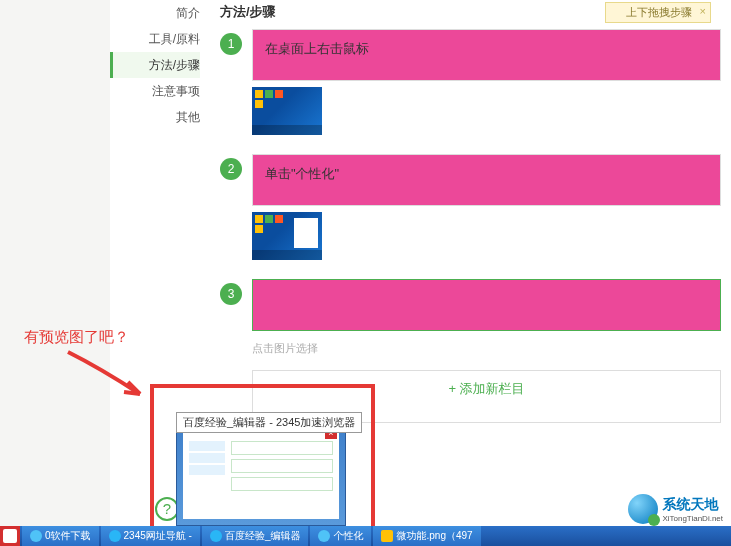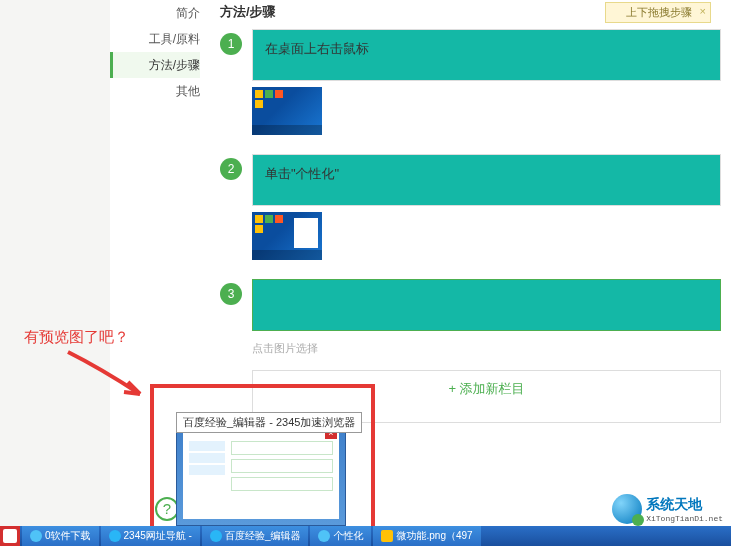--- a/index.html
+++ b/index.html
@@ -13,21 +13,21 @@
     .sidebar-item.active { border-left: 3px solid #4caf50; background: #f0f9ee; color: #333; }
     
     .main { position: absolute; left: 220px; top: 0; right: 10px; }
     .section-title { font-size: 13px; font-weight: bold; color: #333; padding: 3px 0 8px; }
     
     .tooltip-badge { position: absolute; right: 10px; top: 2px; background: #fff6d6; border: 1px solid #e8d98b; padding: 2px 18px 2px 20px; font-size: 11px; color: #8a7a2e; }
     .tooltip-close { position: absolute; right: 4px; top: 2px; color: #c0b15a; cursor: pointer; }
     
     .step-row { position: relative; margin-bottom: 6px; }
     .step-num { position: absolute; left: 0; top: 4px; width: 22px; height: 22px; border-radius: 50%; background: #4caf50; color: #fff; text-align: center; line-height: 22px; font-size: 12px; }
-    .step-input { margin-left: 32px; border: 1px solid #ddd; min-height: 52px; padding: 10px 12px; font-size: 13px; color: #333; background: #14b8a6; }
+    .step-input { margin-left: 32px; border: 1px solid #ddd; min-height: 52px; padding: 10px 12px; font-size: 13px; color: #333; background: #ec4899; }
     .step-controls { position: absolute; right: -22px; top: 6px; display: flex; flex-direction: column; gap: 6px; color: #bbb; }
     .step-controls span { cursor: pointer; font-size: 13px; text-align: center; width: 14px; }
     
     .step-thumb { margin-left: 32px; margin-top: 6px; margin-bottom: 16px; }
     .thumb-img { width: 70px; height: 48px; background: linear-gradient(135deg, #0a4d9e 40%, #1976d2 100%); position: relative; display: inline-block; }
     .thumb-img::before { content: ''; position: absolute; bottom: 0; left: 0; right: 0; height: 10px; background: rgba(0,0,0,0.25); }
     .thumb-icons { position: absolute; left: 3px; top: 3px; display: flex; flex-wrap: wrap; gap: 2px; width: 30px; }
     .thumb-icons i { width: 8px; height: 8px; background: #ffc107; display: inline-block; }
     .thumb-icons i:nth-child(2) { background: #4caf50; }
     .thumb-icons i:nth-child(3) { background: #ff5722; }
@@ -58,33 +58,34 @@
     .tb-start { width: 20px; height: 20px; background: #d32f2f; position: relative; }
     .tb-start::after { content: ''; position: absolute; inset: 3px; background: #fff; border-radius: 2px; }
     .tb-item { height: 20px; padding: 0 8px; margin-left: 2px; background: linear-gradient(#3d8fe0, #2a6fc7); color: #fff; font-size: 10px; line-height: 18px; display: flex; align-items: center; gap: 3px; max-width: 110px; overflow: hidden; white-space: nowrap; }
     .tb-icon { width: 12px; height: 12px; background: #4fc3f7; border-radius: 50%; display: inline-block; flex-shrink: 0; }
     .tb-icon.ie { background: #29b6f6; }
     .tb-icon.img { background: #ffc107; border-radius: 2px; }
     
     .watermark { position: absolute; right: 8px; bottom: 22px; display: flex; align-items: center; gap: 4px; z-index: 20; }
     .wm-logo { width: 30px; height: 30px; background: radial-gradient(circle at 30% 30%, #81d4fa, #0277bd); border-radius: 50%; position: relative; }
     .wm-logo::after { content: ''; position: absolute; right: -2px; bottom: -2px; width: 12px; height: 12px; background: #4caf50; border-radius: 50%; }
-    .wm-text { font-size: 14px; font-weight: bold; color: #0277bd; font-family: Liberation Mono, monospace; }
+    .wm-text { font-size: 14px; font-weight: bold; color: #0277bd; }
     .wm-text small { display: block; font-size: 8px; color: #555; font-weight: normal; }
   </style>
 </head>
 <body>
 
 <div class="page-bg"></div>
 <div class="content-area"></div>
 
 <div class="sidebar">
   <div class="sidebar-item">简介</div>
   <div class="sidebar-item">工具/原料</div>
   <div class="sidebar-item active">方法/步骤</div>
+  <div class="sidebar-item">注意事项</div>
   <div class="sidebar-item">其他</div>
 </div>
 
 <div class="main">
   <div class="section-title">方法/步骤</div>
 
   <div class="tooltip-badge">
     <span>上下拖拽步骤</span>
     <span class="tooltip-close">×</span>
   </div>

